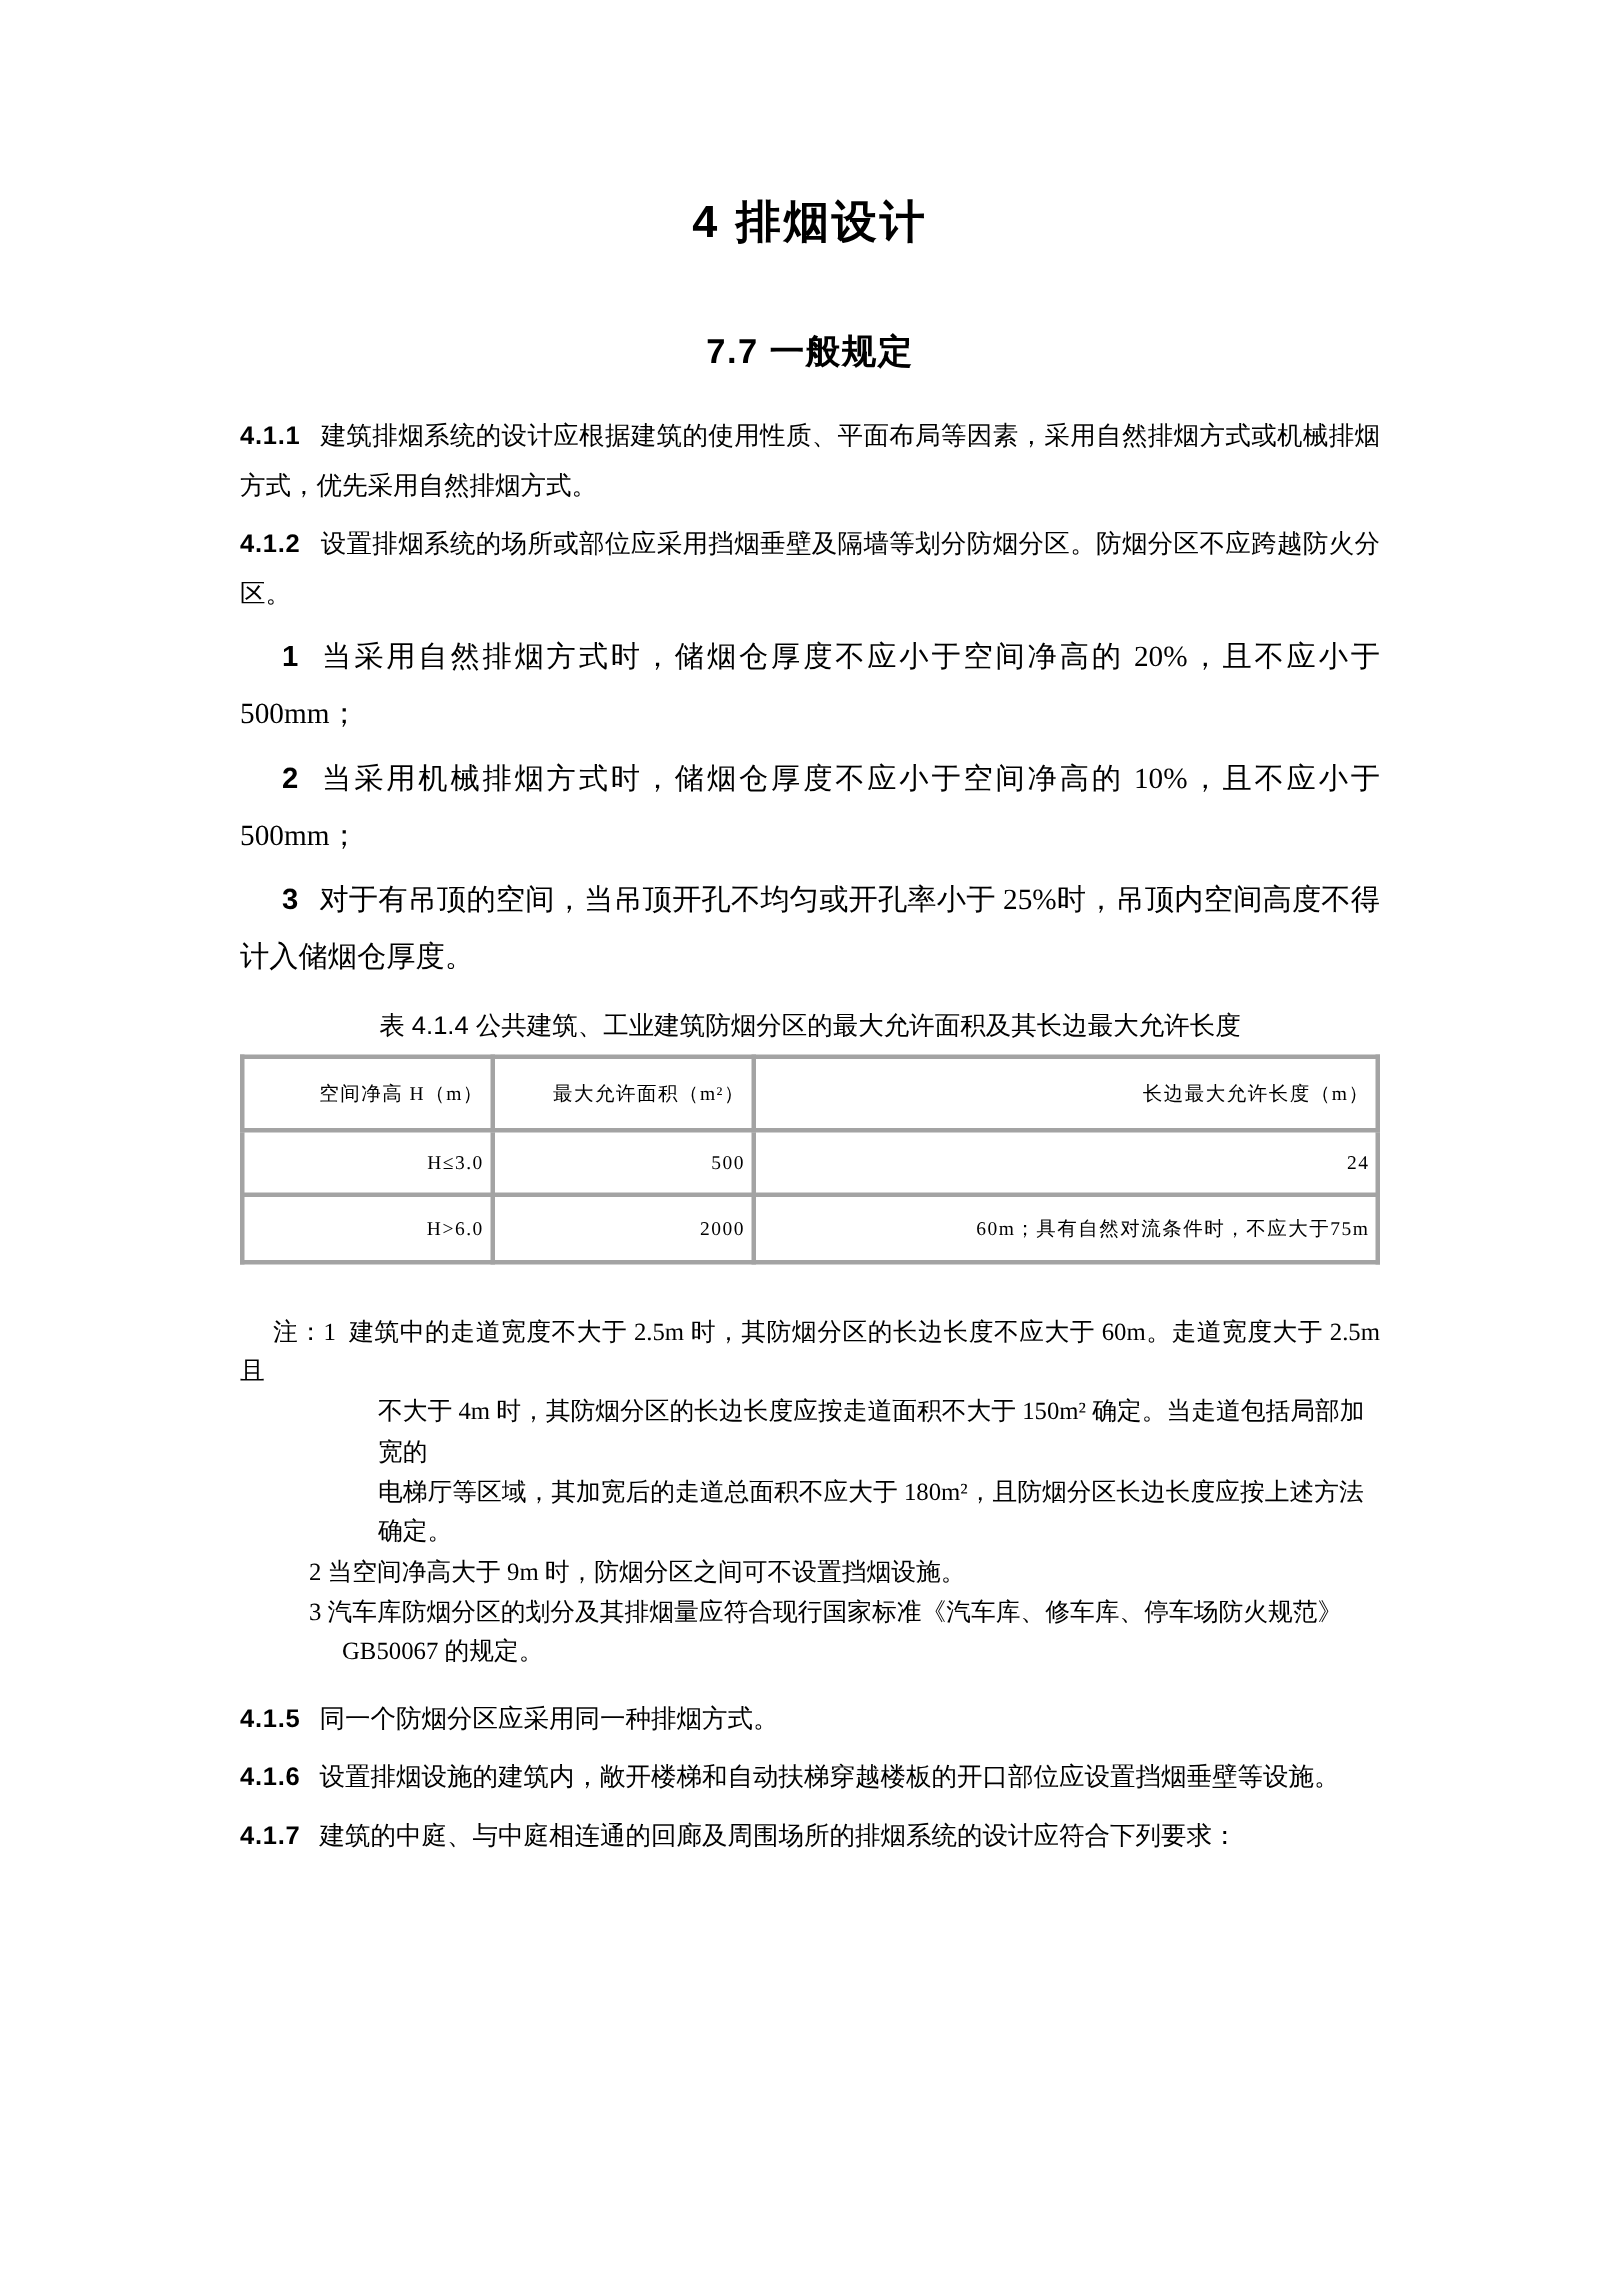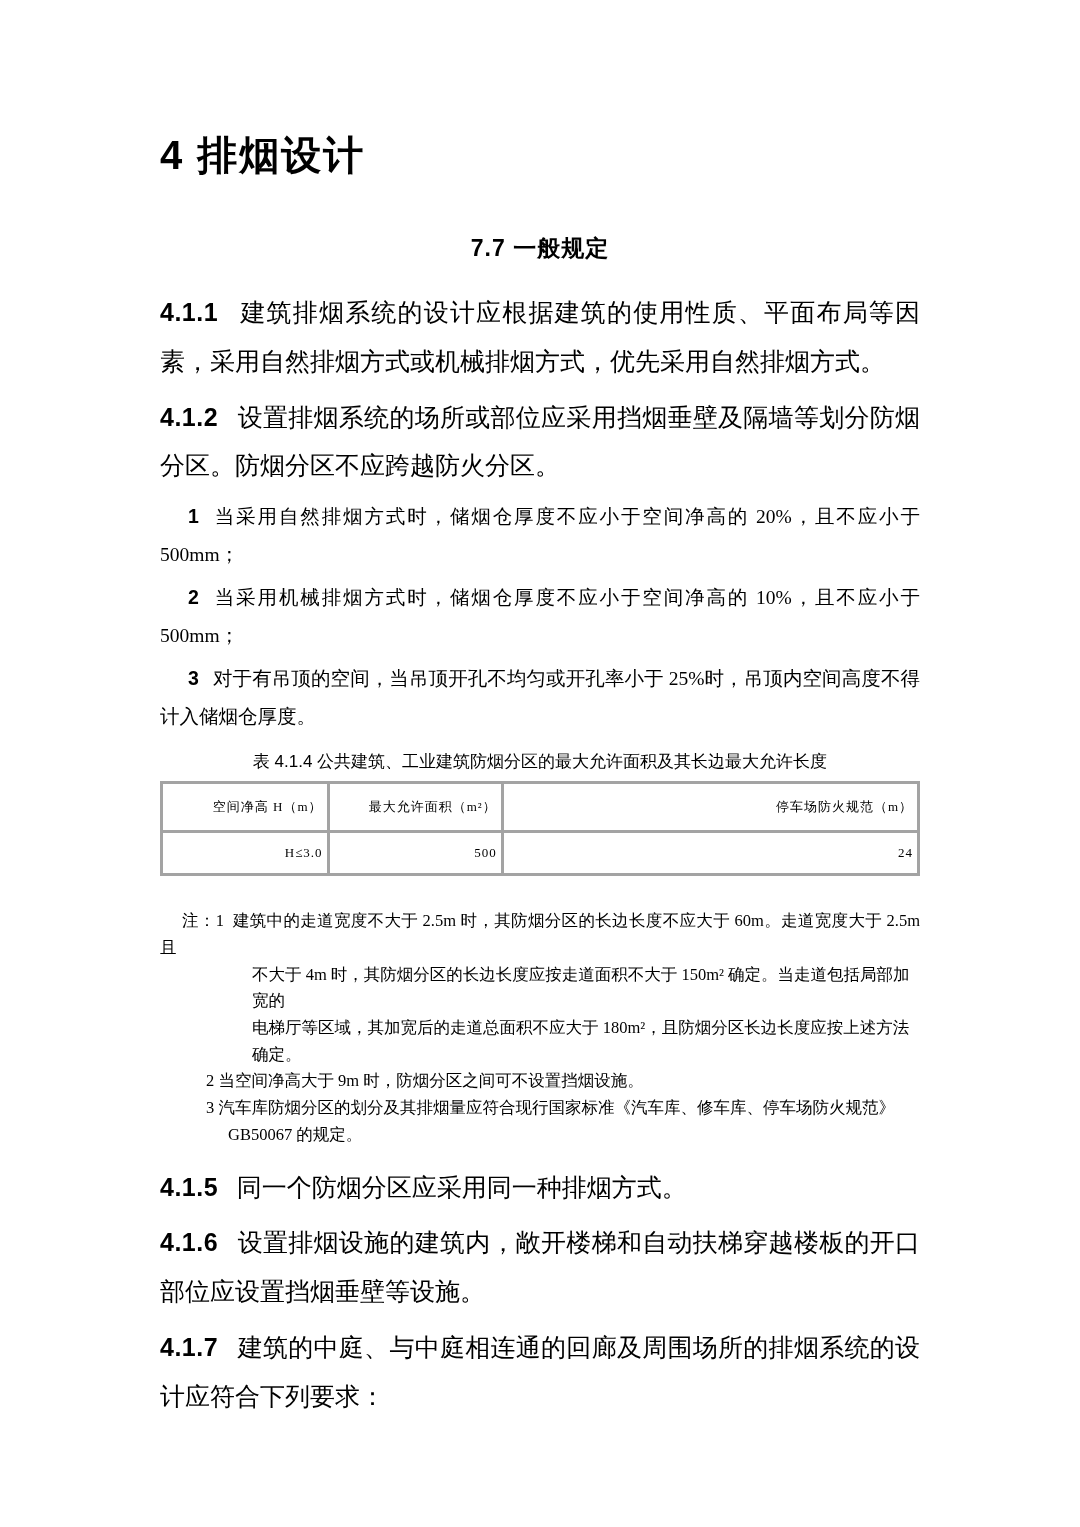--- a/index.html
+++ b/index.html
@@ -15,37 +15,37 @@
     position: relative;
   }
   .page {
     width: 1080px;
     min-height: 1527px;
     box-sizing: border-box;
     padding: 110px 160px 60px 160px;
     position: relative;
   }
   .chapter-title {
-    text-align: left;
-    font-size: 40px;
+    text-align: center;
+    font-size: 30px;
     font-weight: bold;
     letter-spacing: 2px;
     margin: 18px 0 50px 0;
     font-family: "Liberation Sans", sans-serif;
   }
   .section-title {
     text-align: center;
     font-size: 23px;
     font-weight: bold;
     margin: 0 0 24px 0;
     font-family: "Liberation Sans", sans-serif;
     letter-spacing: 1px;
   }
   p.clause {
-    font-size: 25px;
+    font-size: 17px;
     line-height: 1.95;
     margin: 0 0 6px 0;
     text-align: justify;
     text-justify: inter-ideograph;
   }
   .num {
     font-weight: bold;
     font-family: "Liberation Sans", sans-serif;
     letter-spacing: 0.5px;
   }
@@ -133,28 +133,33 @@
   </p>
 
 
   <div class="table-caption">表 4.1.4  公共建筑、工业建筑防烟分区的最大允许面积及其长边最大允许长度</div>
 
   <table class="spec">
     <thead>
       <tr>
         <th class="col1">空间净高 H（m）</th>
         <th class="col2">最大允许面积（m²）</th>
-        <th class="col3">停车场防火规范（m）</th>
+        <th class="col3">长边最大允许长度（m）</th>
       </tr>
     </thead>
     <tbody>
       <tr>
         <td>H≤3.0</td>
         <td>500</td>
         <td>24</td>
+      </tr>
+      <tr>
+        <td>H&gt;6.0</td>
+        <td>2000</td>
+        <td>60m；具有自然对流条件时，不应大于75m</td>
       </tr>
     </tbody>
   </table>
 
   <div class="notes">
     <span class="nrow">
       <span class="note-label">注：</span><span>1</span>&nbsp;&nbsp;<span>建筑中的走道宽度不大于 2.5m 时，其防烟分区的长边长度不应大于 60m。走道宽度大于 2.5m 且</span>
     </span>
     <span class="note-hang1">不大于 4m 时，其防烟分区的长边长度应按走道面积不大于 150m² 确定。当走道包括局部加宽的</span>
     <span class="note-hang1">电梯厅等区域，其加宽后的走道总面积不应大于 180m²，且防烟分区长边长度应按上述方法确定。</span>

